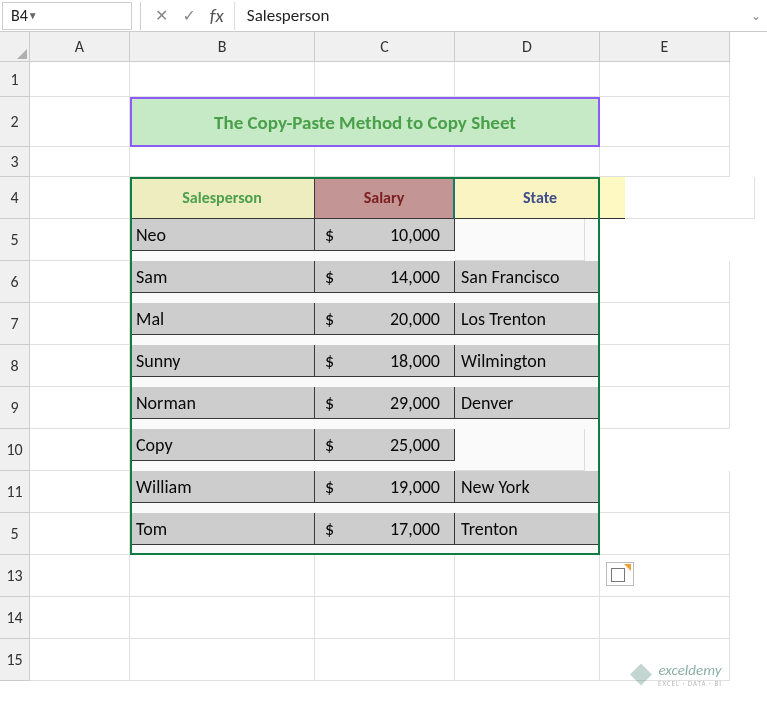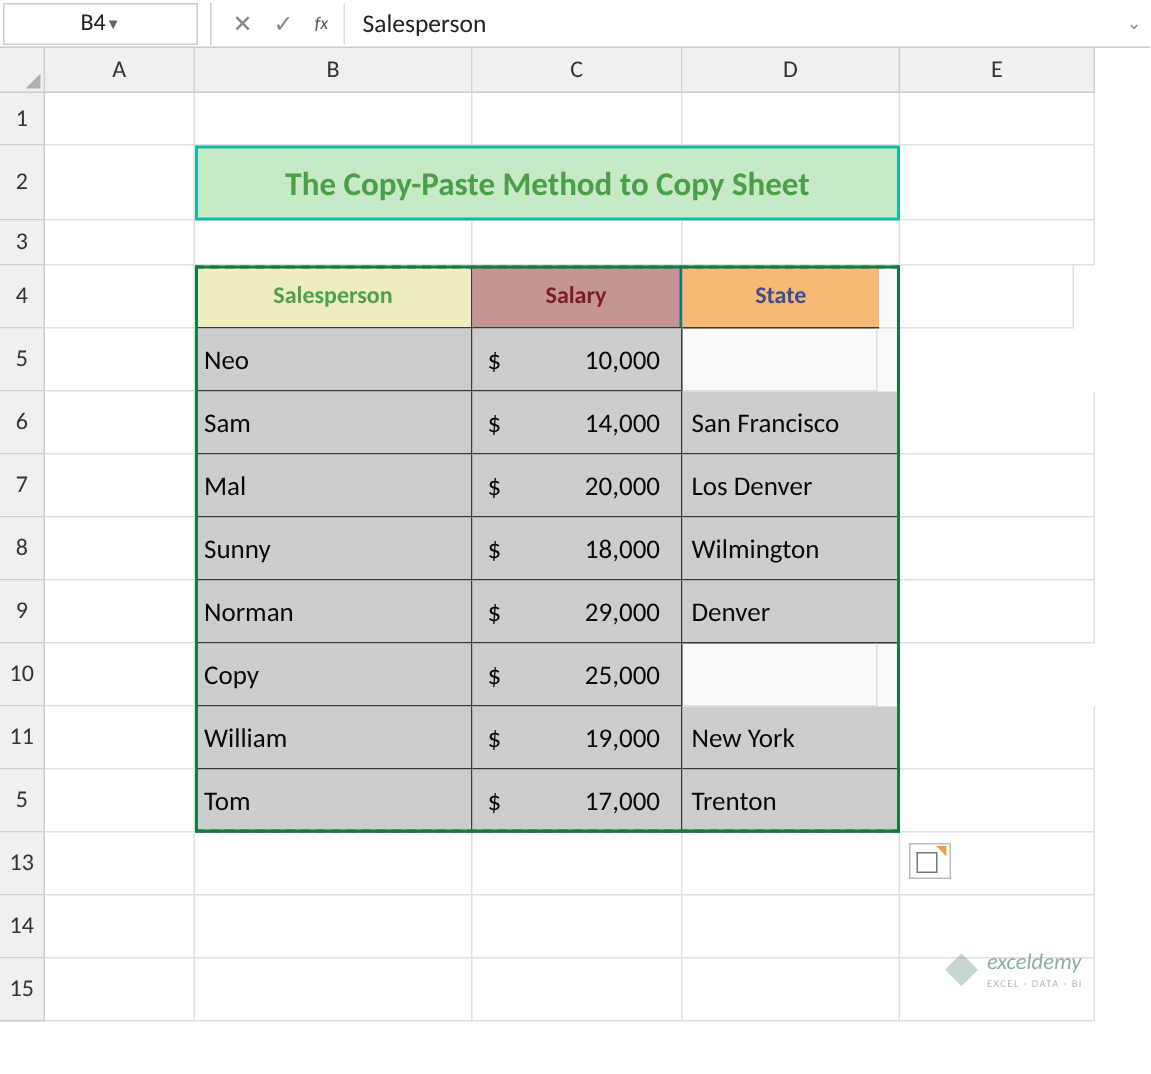--- a/index.html
+++ b/index.html
@@ -12,30 +12,30 @@
       border-bottom: 1px solid #ccc;
       background: #fff;
     }
     .name-box {
       width: 130px;
       height: 28px;
       border: 1px solid #ccc;
       padding: 0 8px;
       display: flex;
       align-items: center;
-      justify-content: center;
+      justify-content: flex-start;
       font-size: 16px;
       color: #222;
       margin-left: 2px;
     }
     .name-box-arrow { font-size: 10px; color: #666; }
     .fb-sep { width: 1px; background: #ccc; height: 28px; margin: 0 8px; }
     .fb-btns { display: flex; gap: 14px; color: #888; padding: 0 6px; align-items: center; }
     .fb-btn { font-size: 16px; }
-    .fx { font-style: italic; font-size: 12px; color: #555; }
+    .fx { font-style: italic; font-size: 19px; color: #555; }
     .fb-input { 
       flex: 1; 
       height: 28px; 
       padding: 0 12px; 
       font-size: 17px; 
       color: #222;
       display: flex;
       align-items: center;
       border-left: 1px solid #ddd;
       margin-left: 4px;
@@ -62,37 +62,37 @@
     .colD { width: 145px; }
     .colE { width: 130px; }
     
     .r1 { height: 35px; }
     .r2 { height: 50px; }
     .r3 { height: 30px; }
     .rdata { height: 42px; }
     
     .title-box {
       background: #c6e9c6;
-      border: 2px solid #14b8a6;
+      border: 2px solid #8b5cf6;
       color: #4aa04a;
       font-weight: bold;
-      font-size: 22px;
+      font-size: 19px;
       display: flex;
       align-items: center;
       justify-content: center;
       width: 470px;
       height: 50px;
     }
     
     .thead { font-weight: bold; display: flex; align-items: center; justify-content: center; height: 42px; border-bottom: 1px solid #333; }
     .th-sales { background: #f2f2c2; color: #4aa04a; width: 185px; border-right: 1px solid #333; }
     .th-salary { background: #c69595; color: #7a1818; width: 140px; border-right: 2px solid #0f766e; }
-    .th-state { background: #fdba74; color: #3a4a8a; width: 131px; }
-    
-    .datacell { background: #d0d0d0; border-bottom: 1px solid #333; height: 42px; display: flex; align-items: center; padding: 0 6px; font-size: 18px; }
+    .th-state { background: #fef9c3; color: #3a4a8a; width: 170px; }
+    
+    .datacell { background: #d0d0d0; border-bottom: 1px solid #333; height: 32px; display: flex; align-items: center; padding: 0 6px; font-size: 18px; }
     .dc-b { width: 185px; border-right: 1px solid #333; }
     .dc-c { width: 140px; border-right: 1px solid #333; justify-content: space-between; }
     .dc-d { width: 145px; }
     .dollar { padding-left: 4px; }
     .amount { padding-right: 8px; text-align: right; }
     
     .selection-overlay {
       position: absolute;
       border: 2.5px solid #107c41;
       pointer-events: none;
@@ -114,28 +114,29 @@
       display: flex; align-items: center; justify-content: center;
       font-size: 14px;
     }
     .qa-icon { position: relative; width: 18px; height: 16px; }
     .qa-icon::before { content:''; position:absolute; left:0; top:2px; width:12px; height:12px; border:1.5px solid #777; }
     .qa-icon::after { content:''; position:absolute; right:-2px; top:-2px; width:0; height:0; border-style:solid; border-width:0 7px 7px 0; border-color: transparent #e8a33d transparent transparent; }
 
     .watermark {
       position: absolute;
       right: 45px;
-      bottom: 56px;
+      bottom: 28px;
       display: flex;
       align-items: center;
       gap: 6px;
       opacity: 0.6;
       color: #3a7a6a;
       font-size: 15px;
       font-style: italic;
+      text-align: center;
     }
     .wm-sub { font-size: 7px; color: #888; font-style: normal; letter-spacing: 1px; }
     .wm-logo { width: 22px; height: 22px; background: #3a7a6a; clip-path: polygon(50% 0, 100% 50%, 50% 100%, 0 50%); opacity:0.5; }
   </style>
 </head>
 <body>
 
 <div class="formula-bar">
   <div class="name-box">
     <span>B4</span>
@@ -234,21 +235,21 @@
             <div class="datacell dc-d">San Francisco</div>
             <div class="cell colE"></div>
           </div>
           <div class="row rdata">
             <div class="cell colA"></div>
             <div class="datacell dc-b">Mal</div>
             <div class="datacell dc-c">
               <span class="dollar">$</span>
               <span class="amount">20,000</span>
             </div>
-            <div class="datacell dc-d">Los Denver</div>
+            <div class="datacell dc-d">Los Trenton</div>
             <div class="cell colE"></div>
           </div>
           <div class="row rdata">
             <div class="cell colA"></div>
             <div class="datacell dc-b">Sunny</div>
             <div class="datacell dc-c">
               <span class="dollar">$</span>
               <span class="amount">18,000</span>
             </div>
             <div class="datacell dc-d">Wilmington</div>

